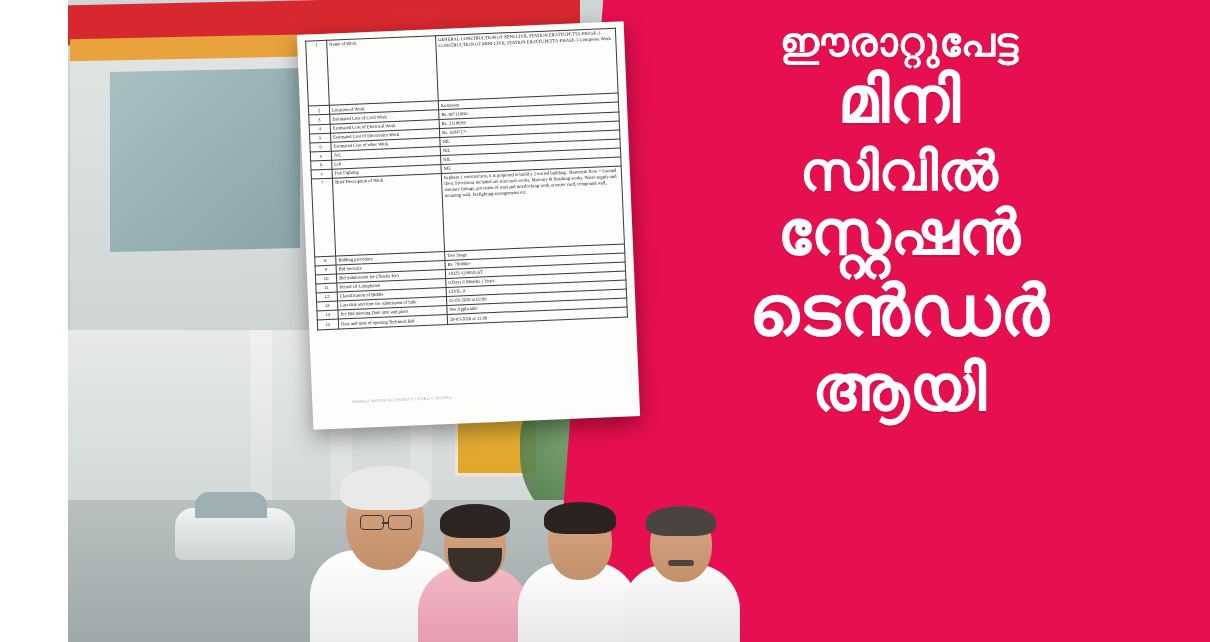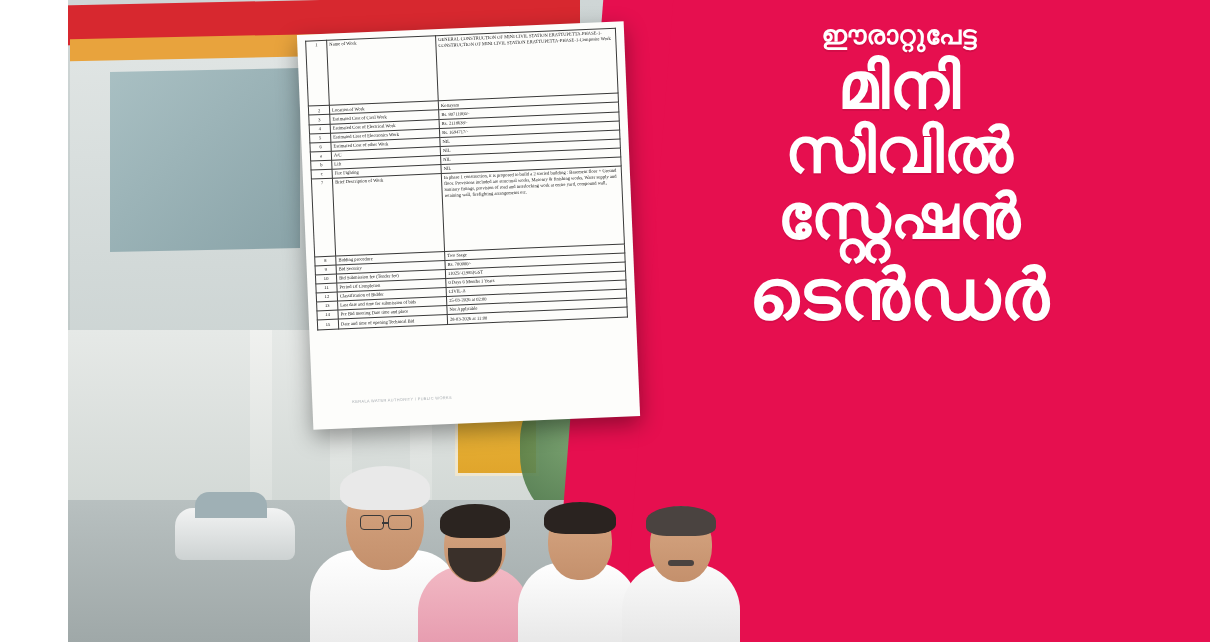--- a/index.html
+++ b/index.html
@@ -242,23 +242,23 @@
     color: #ffffff;
     font-family: "Liberation Sans", sans-serif;
     font-weight: bold;
   }
   .hl {
     display: block;
     line-height: 1.0;
     letter-spacing: 0px;
     text-shadow: 0 2px 0 rgba(0,0,0,.08);
   }
-  .hl-1 { font-size: 26px; margin-top: 16px; }
+  .hl-1 { font-size: 40px; margin-top: 16px; }
   .hl-2 { font-size: 64px; margin-top: 6px; }
-  .hl-3 { font-size: 62px; margin-top: 2px; }
+  .hl-3 { font-size: 54px; margin-top: 12px; }
   .hl-4 { font-size: 62px; margin-top: 4px; }
   .hl-5 { font-size: 70px; margin-top: 12px; }
   .hl-6 { font-size: 64px; margin-top: 10px; }
 </style>
 </head>
 <body>
 
 <div class="poster">
 
   <div class="photo-area">
@@ -404,16 +404,17 @@
     </div>
   </div>
 
   <div class="red-panel">
     <div class="headline">
       <span class="hl hl-1">ഈരാറ്റുപേട്ട</span>
       <span class="hl hl-2">മിനി</span>
       <span class="hl hl-3">സിവിൽ</span>
       <span class="hl hl-4">സ്റ്റേഷൻ</span>
       <span class="hl hl-5">ടെൻഡർ</span>
+      <span class="hl hl-6">ആയി</span>
     </div>
   </div>
 
 </div>
 
 </body></html>

